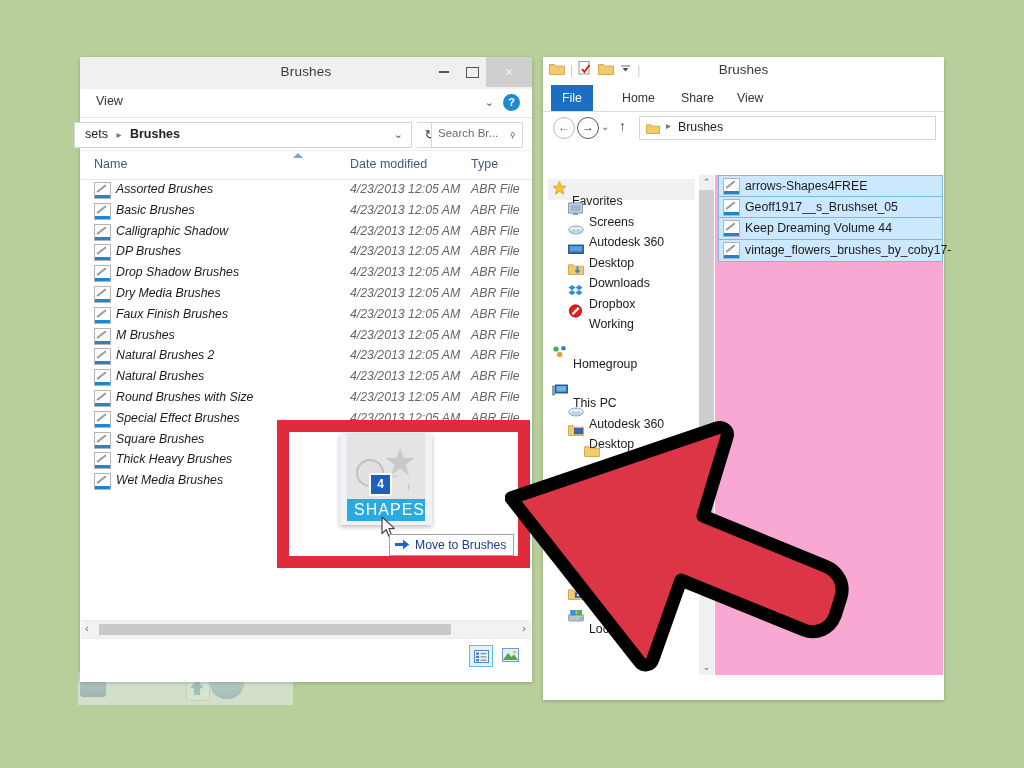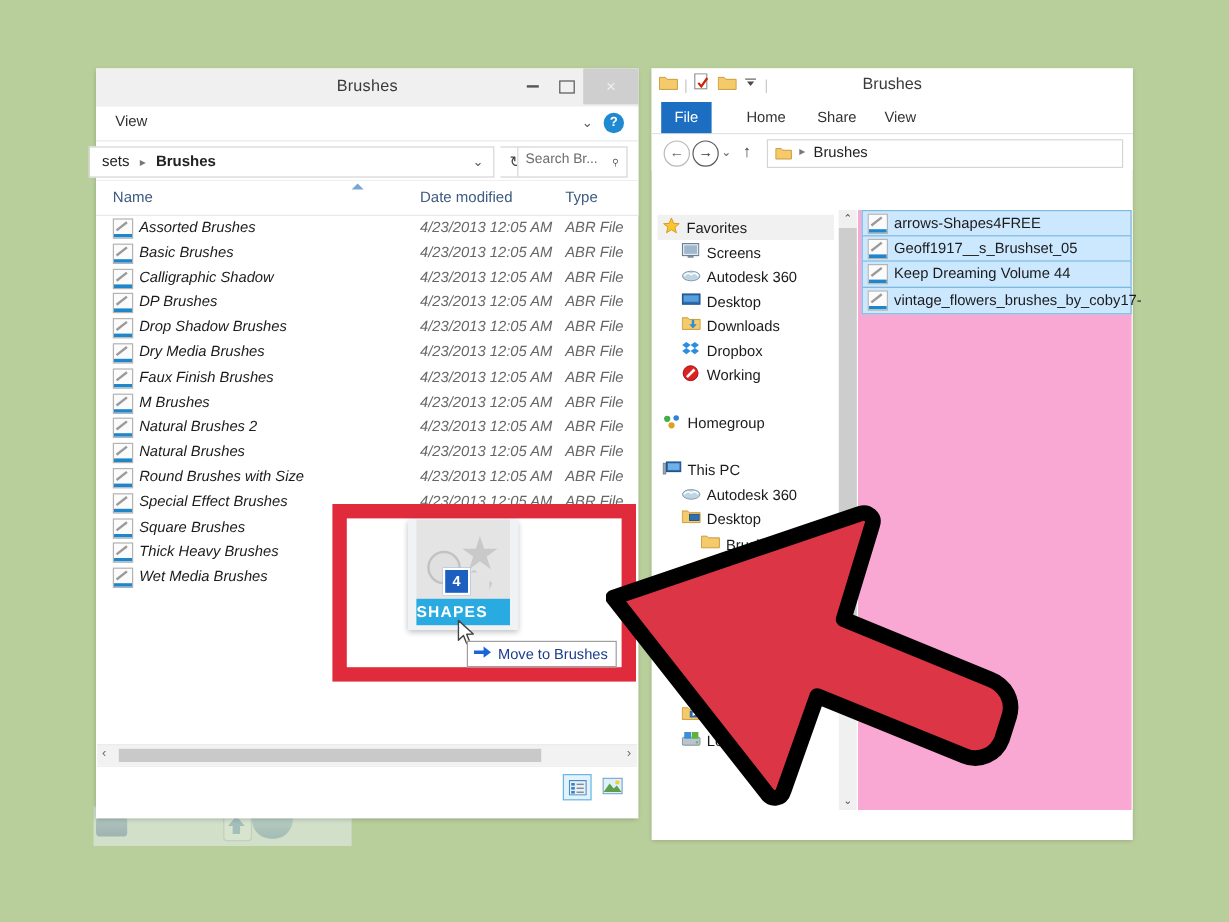--- a/index.html
+++ b/index.html
@@ -105,21 +105,21 @@
   .navsb{position:absolute;left:155px;top:0;width:15px;bottom:0;background:#f0f0f0;}
   .navsb .sbar-up{position:absolute;left:0;top:0;width:15px;height:15px;text-align:center;
      line-height:14px;font-size:9px;color:#5a5a5a;background:#f0f0f0;}
   .navsb .sbthumb{position:absolute;left:0;top:15px;width:15px;height:360px;background:#cdcdcd;}
   .navsb .sbar-dn{position:absolute;left:0;bottom:0;width:15px;height:15px;text-align:center;
      line-height:14px;font-size:9px;color:#5a5a5a;}
 
   .navitem{position:absolute;height:20.5px;font-size:12.3px;color:#1b1b1b;white-space:nowrap;}
   .navitem.hl{background:#f1f1f1;left:4px;right:4px;}
   .ni-ico{position:absolute;top:2px;width:16px;height:15px;}
-  .ni-lbl{position:absolute;top:4px;text-align:right;}
+  .ni-lbl{position:absolute;top:15px;text-align:right;}
 
   .rlist{position:absolute;left:171px;top:0;right:0;bottom:0;background:#f9a8d4;}
   .rcolhdr{height:28px;position:relative;}
   .rcolhdr .ch{position:absolute;left:14px;top:6px;font-size:12.5px;color:#3d5a80;}
   .rcolhdr .caret{position:absolute;left:128px;top:2px;width:0;height:0;
     border-left:5px solid transparent;border-right:5px solid transparent;border-bottom:5px solid #79a6d2;}
   .rrow{position:absolute;left:3px;right:0;height:21px;background:#cce8ff;border:1px solid #7eb9e0;}
   .rrow .abr-ico{left:4px;}
   .rrow .fname{left:26px;top:3px;}
 
@@ -137,21 +137,21 @@
      box-shadow:0 2px 5px rgba(0,0,0,.28);opacity:.92;}
   .di-card{position:absolute;left:7px;top:0px;width:78px;height:78px;background:#e4e4e4;}
   .di-card .sh-circle{position:absolute;left:9px;top:26px;width:24px;height:24px;border-radius:50%;
      border:2px solid #c2c2c2;background:#e0e0e0;}
   .di-card .sh-star{position:absolute;left:36px;top:14px;width:34px;height:34px;color:#c9c9c9;font-size:38px;line-height:30px;}
   .di-card .sh-penta{position:absolute;left:33px;top:42px;width:26px;height:24px;border:2px solid #c6c6c6;background:#e3e3e3;
      clip-path:polygon(50% 0,100% 38%,81% 100%,19% 100%,0 38%);}
   .di-badge{position:absolute;left:29px;top:40px;width:19px;height:19px;background:#1d5fbf;color:#fff;
      font-size:12px;font-weight:bold;text-align:center;line-height:19px;border:2px solid #fff;}
   .di-band{position:absolute;left:7px;top:66px;width:78px;height:22px;background:#29abe2;}
-  .di-band span{display:block;text-align:left;line-height:22px;color:#fff;font-size:13px;font-weight:bold;letter-spacing:1px;}
+  .di-band span{display:block;text-align:right;line-height:22px;color:#fff;font-size:16px;font-weight:normal;letter-spacing:1px;}
 
   
   #dragcursor{position:absolute;left:381px;top:516px;width:18px;height:24px;}
 
   
   #movetip{position:absolute;left:389px;top:534px;height:20px;background:#fff;border:1px solid #9e9e9e;
     padding:0 7px 0 5px;display:flex;align-items:center;gap:5px;}
   #movetip .lbl{font-size:12.2px;color:#1b3e8c;white-space:nowrap;}
 
   

